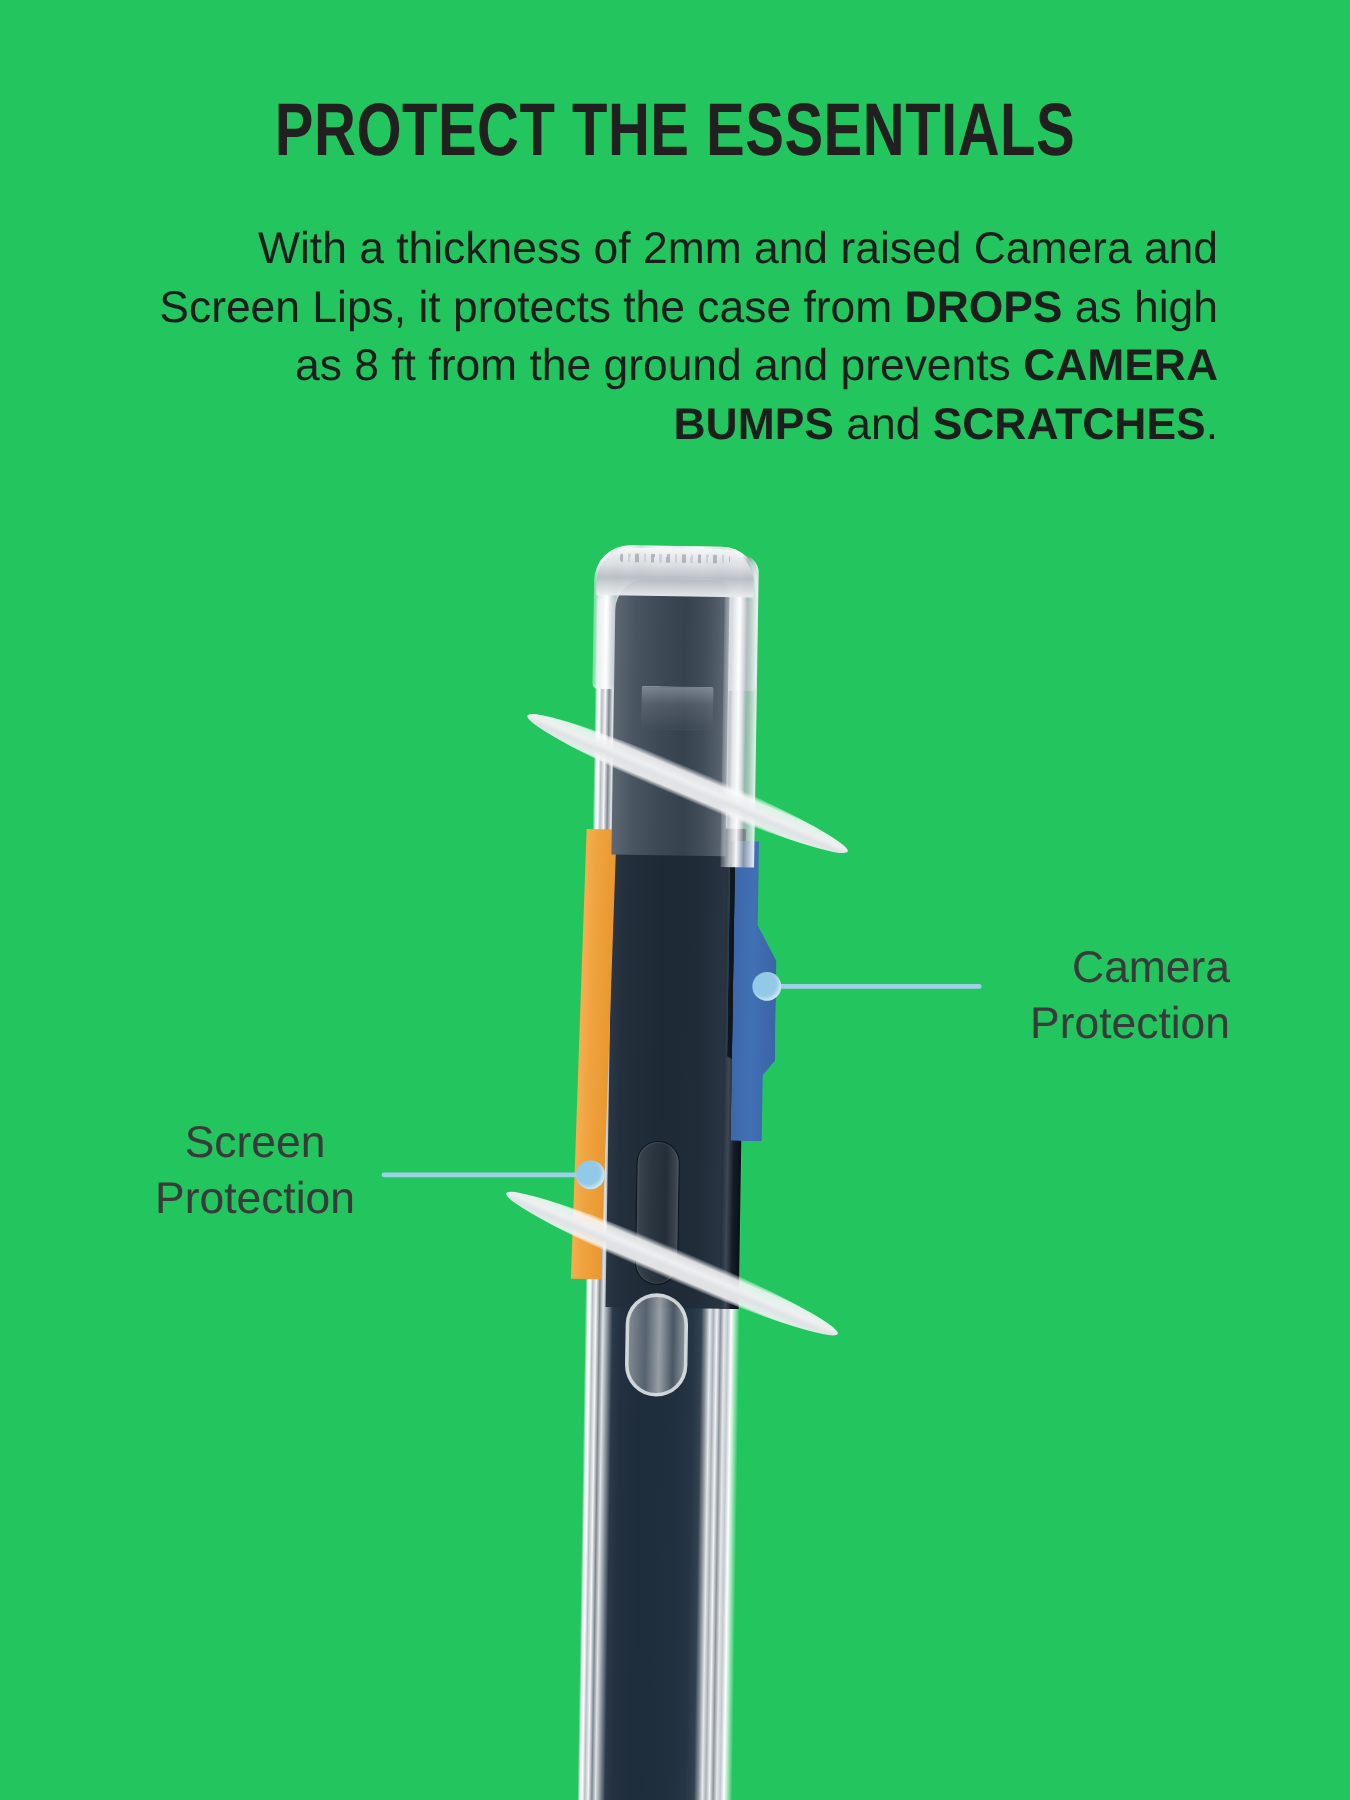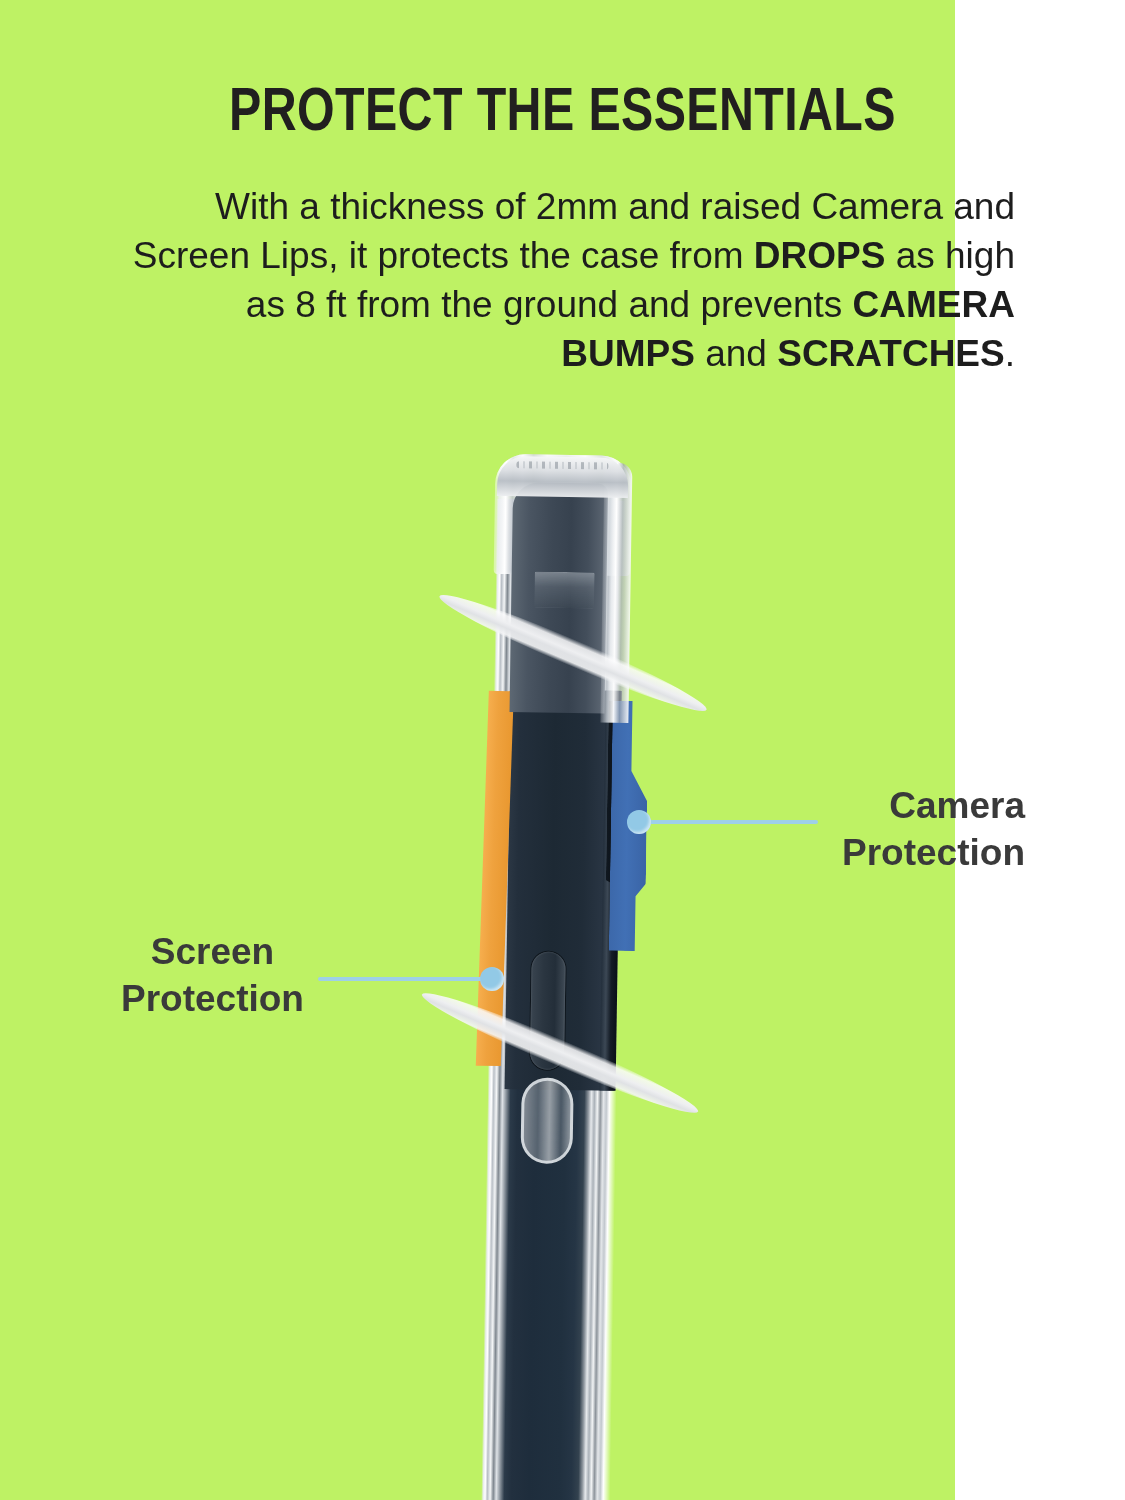--- a/index.html
+++ b/index.html
@@ -4,22 +4,22 @@
 <style>
   * { margin:0; padding:0; box-sizing:border-box; }
   html, body {
     width:1125px; height:1500px;
     background:#ffffff;
     font-family:"Liberation Sans", sans-serif;
     overflow:hidden;
   }
   #page {
     position:relative;
-    width:955px; height:1500px;
-    background:#bef264;
+    width:1125px; height:1500px;
+    background:#22c55e;
   }
 
   
   .headline {
     position:absolute;
     top:78px; left:0; width:1125px;
     text-align:center;
     font-family:"Liberation Sans Narrow","Liberation Sans", sans-serif;
     font-weight:bold;
     font-size:62px;
@@ -266,21 +266,21 @@
     width:300px; height:26px;
     transform:rotate(23deg);
     transform-origin:center;
   }
 
   
   .callout-label {
     position:absolute;
     font-size:37px;
     line-height:47px;
-    font-weight:700;
+    font-weight:400;
     color:#3a3a3a;
     white-space:pre-line;
   }
   #camera-label {
     left:770px; top:782px;
     width:255px;
     text-align:right;
   }
   #screen-label {
     left:85px; top:928px;

